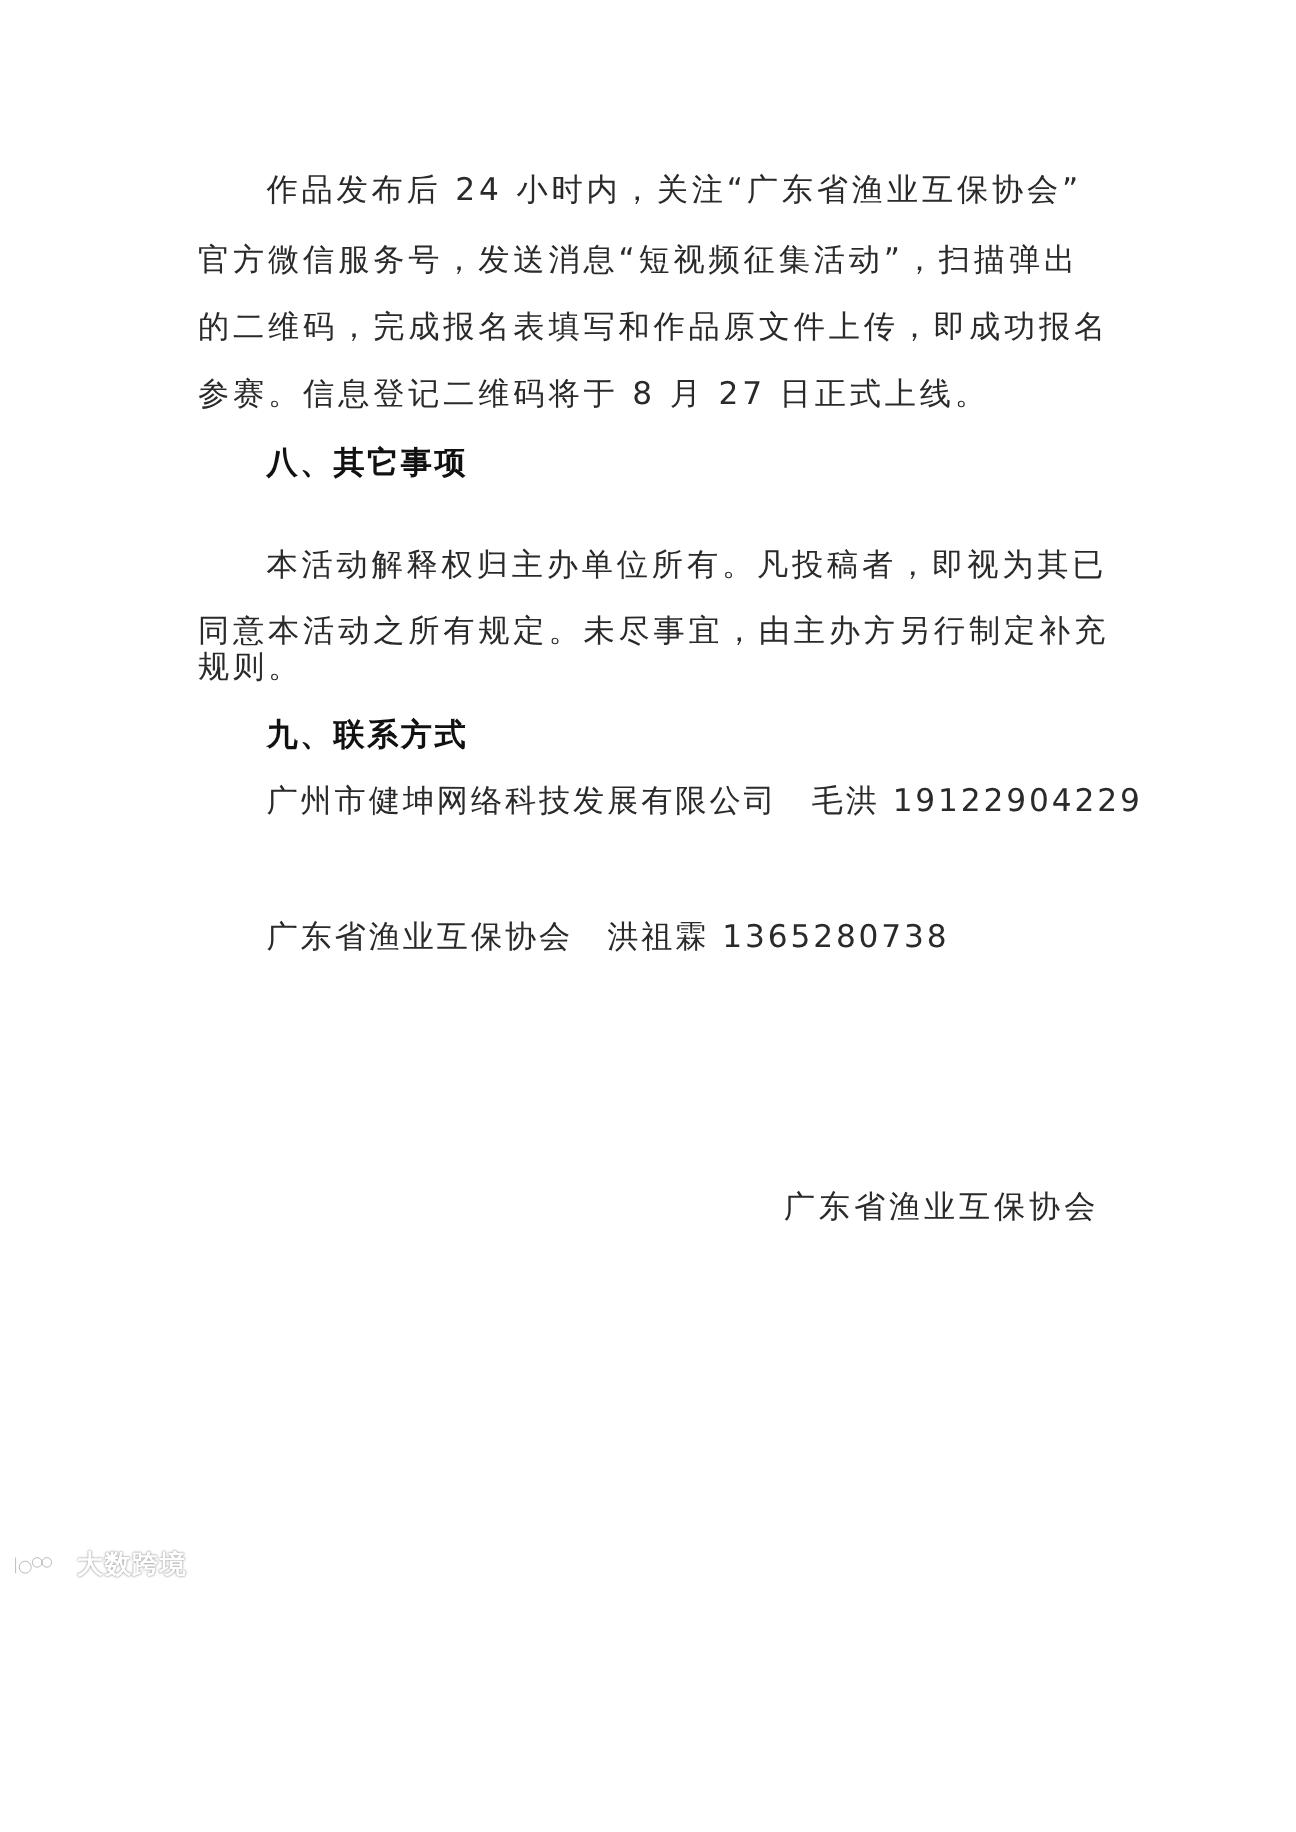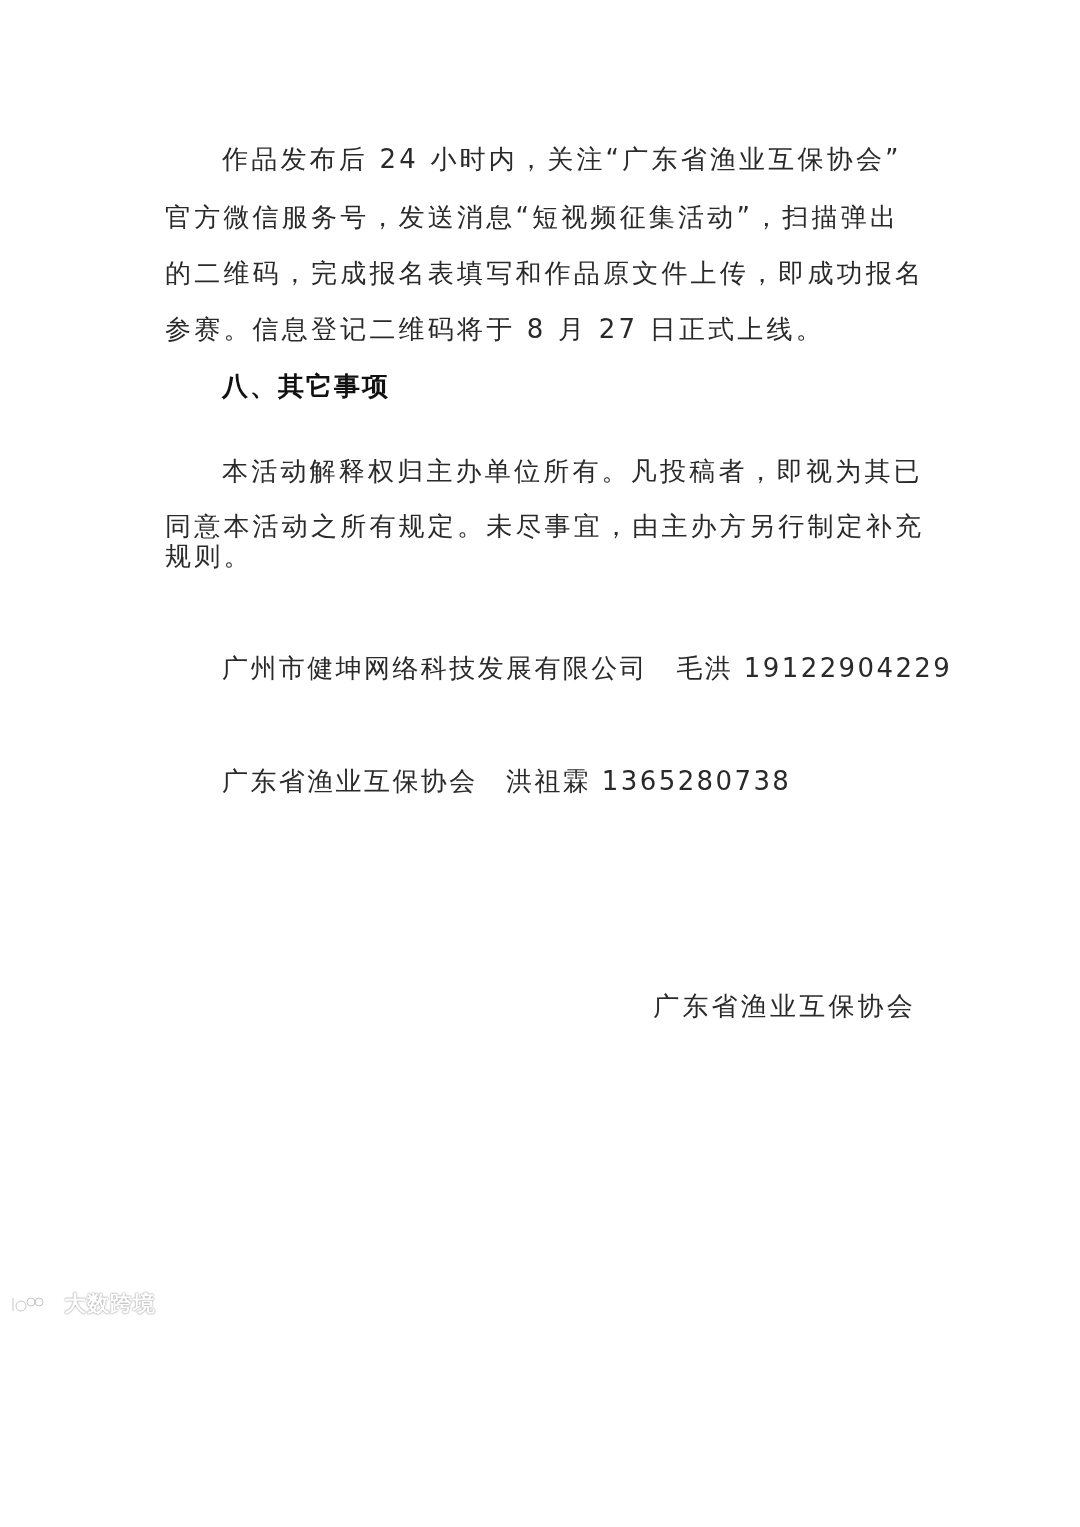--- a/index.html
+++ b/index.html
@@ -62,20 +62,21 @@
   <div class="line" style="left:222px; top:139px;">作品发布后 24 小时内，关注“广东省渔业互保协会”</div>
   <div class="line" style="left:165px; top:197px;">官方微信服务号，发送消息“短视频征集活动”，扫描弹出</div>
   <div class="line" style="left:165px; top:253px;">的二维码，完成报名表填写和作品原文件上传，即成功报名</div>
   <div class="line" style="left:165px; top:309px;">参赛。信息登记二维码将于 8 月 27 日正式上线。</div>
 
   <div class="line heading" style="left:222px; top:366px;">八、其它事项</div>
   <div class="line" style="left:222px; top:423px;margin-top:28px;">本活动解释权归主办单位所有。凡投稿者，即视为其已</div>
   <div class="line" style="left:165px; top:480px;margin-top:26px;">同意本活动之所有规定。未尽事宜，由主办方另行制定补充</div>
   <div class="line" style="left:165px; top:536px;">规则。</div>
 
+  <div class="line heading" style="left:222px; top:593px;">九、联系方式</div>
   <div class="line" style="left:222px; top:648px; letter-spacing:2.4px;">广州市健坤网络科技发展有限公司　毛洪 19122904229</div>
   <div class="line" style="left:222px; top:761px; letter-spacing:2.4px;">广东省渔业互保协会　洪祖霖 1365280738</div>
 
   <div class="line right" style="right:164px; top:986px;">广东省渔业互保协会</div>
 
   <div class="watermark">
     <svg class="wm-logo" viewBox="0 0 34 20">
       <g fill="none" stroke="#ffffff" stroke-width="2.4">
         <path d="M3 4 L3 17"></path>
         <circle cx="11" cy="12" r="5"></circle>

